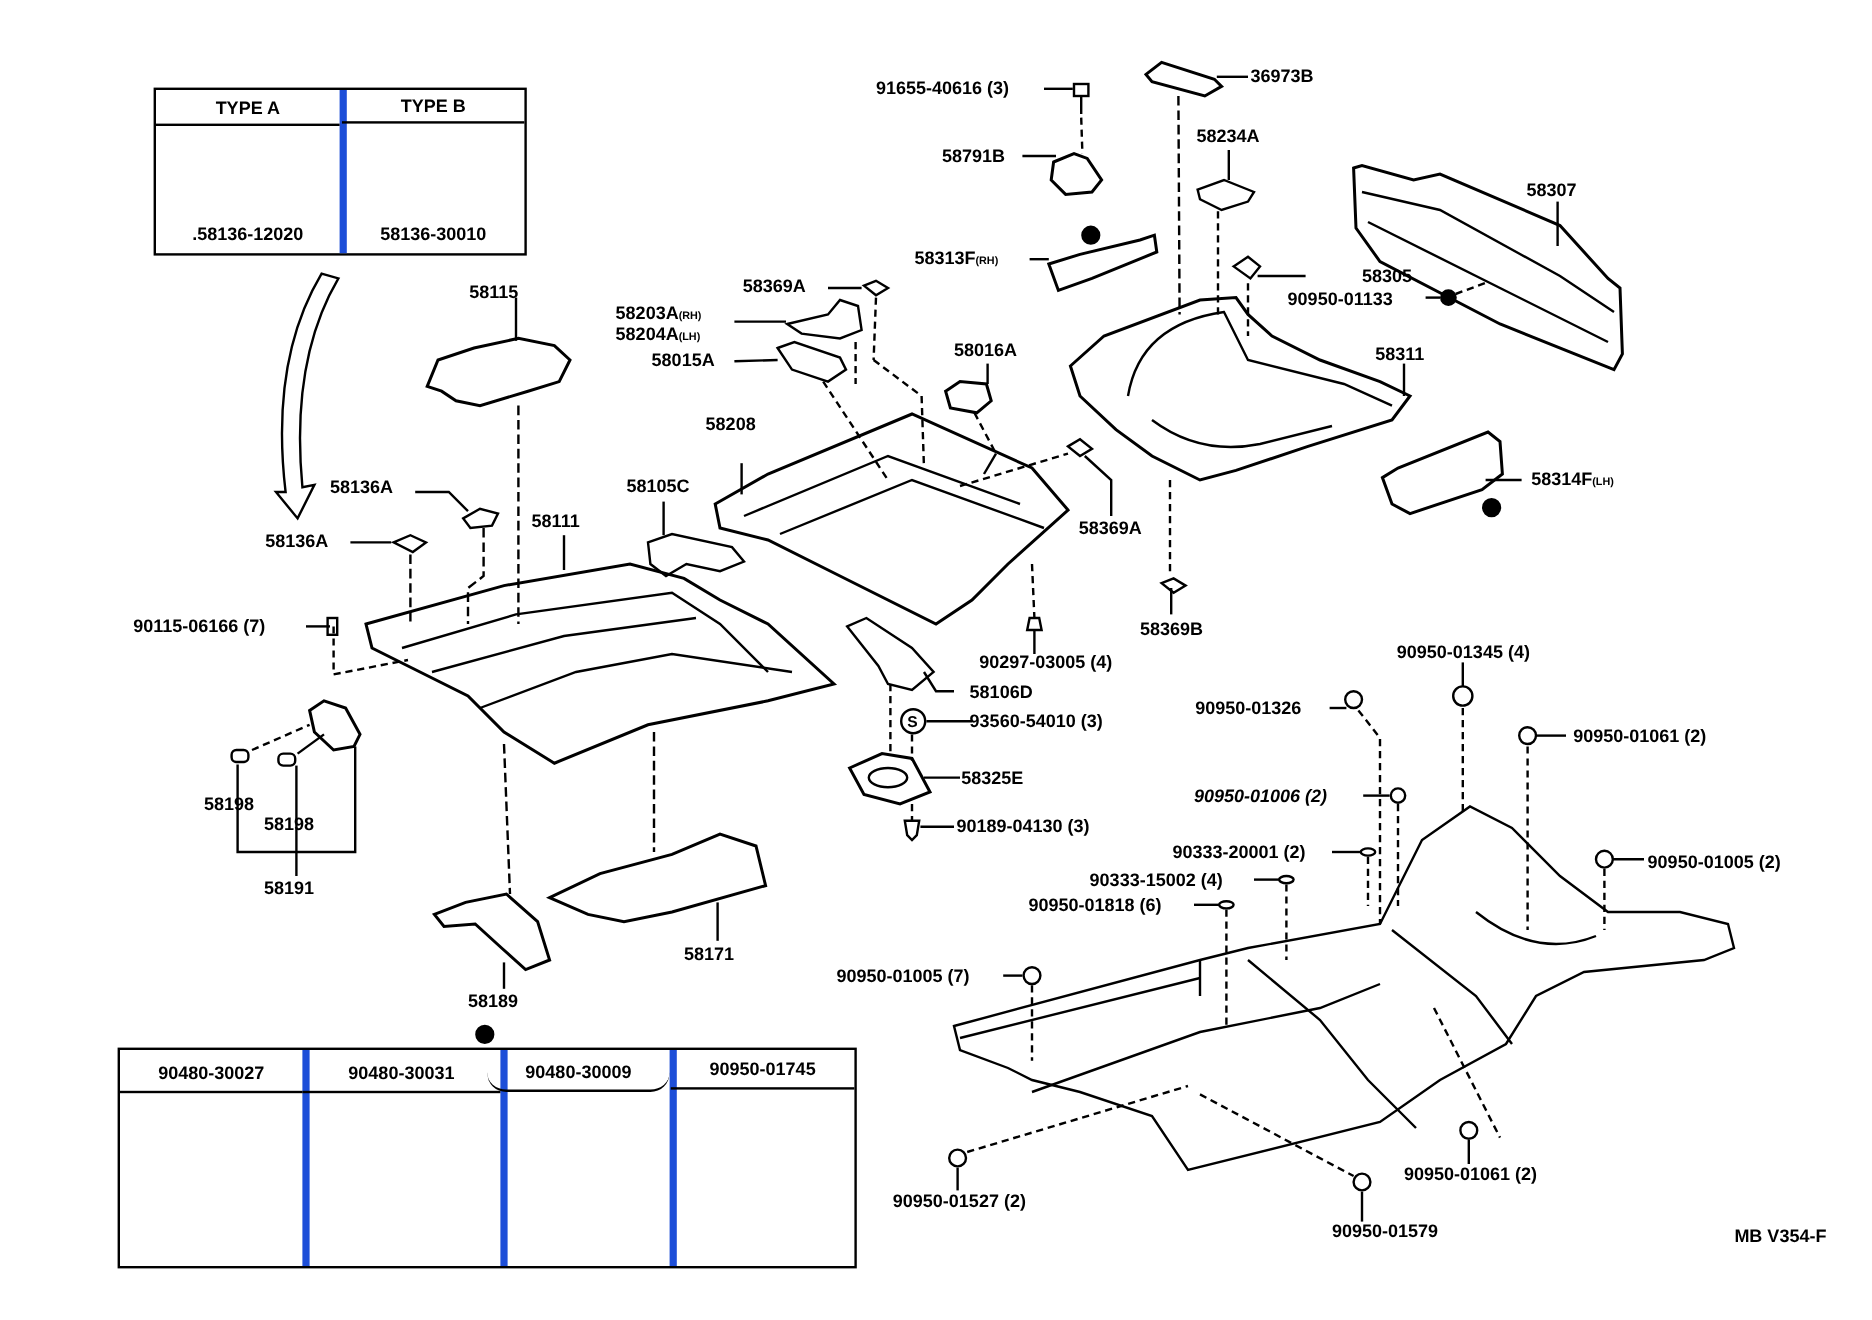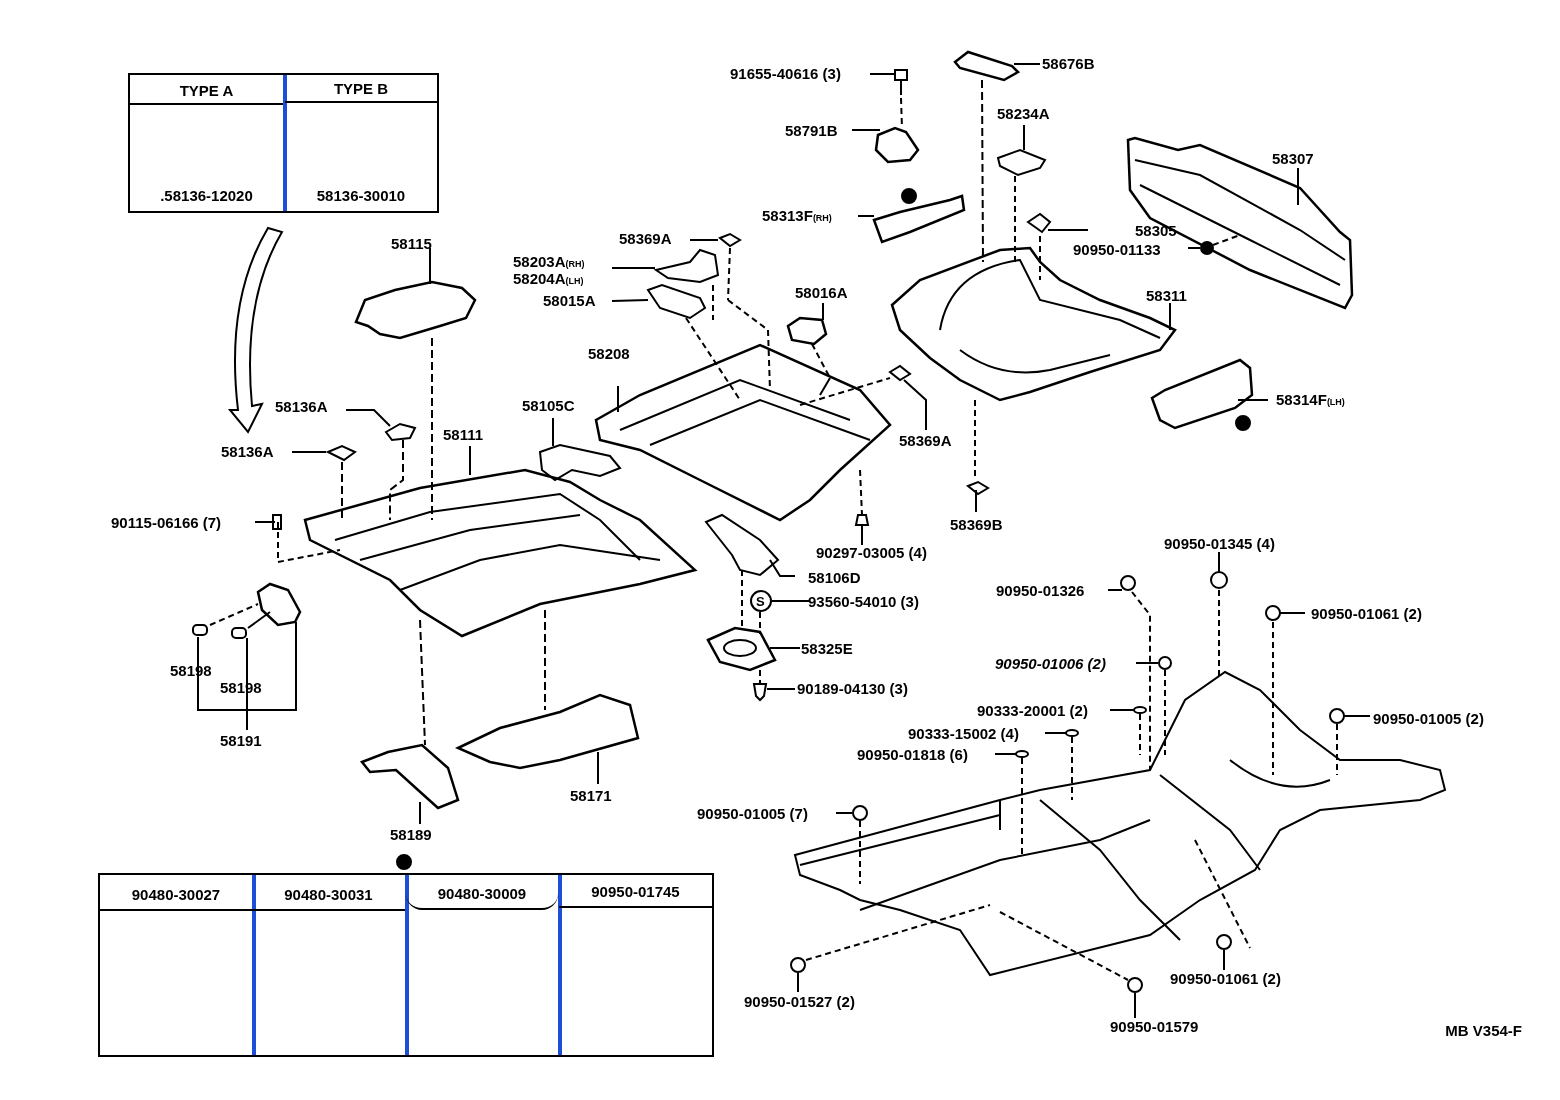--- a/index.html
+++ b/index.html
@@ -1,21 +1,21 @@
 <!DOCTYPE html>
 <html><head>
 <meta charset="utf-8">
 <style>
   html,body{margin:0;padding:0;background:#fff;}
   body{width:1560px;height:1100px;position:relative;overflow:hidden;font-family:"Liberation Sans",sans-serif;color:#000;}
   #art{position:absolute;left:0;top:0;width:1560px;height:1100px;}
   .lbl{position:absolute;font-family:"Liberation Sans",sans-serif;font-weight:bold;font-size:15px;white-space:nowrap;line-height:16px;color:#000;cursor:pointer;}
   .sfx{font-size:9px;font-weight:bold;}
   .tbl{position:absolute;border:2px solid #000;background:#fff;}
-  .tbl .col{position:absolute;top:0;bottom:0;border-right:4px solid #1d4ed8;}
+  .tbl .col{position:absolute;top:0;bottom:0;border-right:6px solid #1d4ed8;}
   .tbl .col:last-child{border-right:none;}
   .tbl .hd{position:absolute;left:0;right:0;top:0;border-bottom:2px solid #000;text-align:center;font-weight:bold;font-size:15px;}
   .tbl .pn{position:absolute;left:0;right:0;text-align:center;font-weight:bold;font-size:15px;}
   .code{position:absolute;right:38px;top:1022px;font-weight:bold;font-size:15px;}
 </style>
 </head>
 <body>
 
 <svg id="art" viewBox="0 0 1560 1100" xmlns="http://www.w3.org/2000/svg" fill="none" stroke="#000" stroke-width="2">
 
@@ -233,33 +233,33 @@
   <div class="col" style="left:155px;width:152px;">
     <div class="hd" style="height:26px;line-height:28px;">TYPE B</div>
     <div class="pn" style="top:112px;">58136-30010</div>
   </div>
 </div>
 
 <div class="tbl" style="left:98px;top:873px;width:612px;height:180px;">
   <div class="col" style="left:0;width:152px;">
     <div class="hd" style="height:34px;line-height:40px;">90480-30027</div>
   </div>
-  <div class="col" style="left:152px;width:153px;">
+  <div class="col" style="left:152px;width:153px;padding-left:12px;">
     <div class="hd" style="height:34px;line-height:40px;">90480-30031</div>
   </div>
   <div class="col" style="left:306px;width:152px;">
     <div class="hd" style="height:33px;line-height:38px;border-radius:16px;">90480-30009</div>
   </div>
   <div class="col" style="left:459px;width:153px;">
     <div class="hd" style="height:31px;line-height:34px;">90950-01745</div>
   </div>
 </div>
 
 <span class="lbl" style="left:730px;top:66px;">91655-40616 (3)</span>
-<span class="lbl" style="left:1042px;top:56px;">58676B</span>
+<span class="lbl" style="left:1042px;top:56px;">36973B</span>
 <span class="lbl" style="left:997px;top:106px;">58234A</span>
 <span class="lbl" style="left:785px;top:123px;">58791B</span>
 <span class="lbl" style="left:762px;top:208px;"><span>58313F</span><span class="sfx">(RH)</span></span>
 <span class="lbl" style="left:1272px;top:151px;">58307</span>
 <span class="lbl" style="left:1087px;top:223px;margin-left:48px;">58305</span>
 <span class="lbl" style="left:1073px;top:242px;">90950-01133</span>
 <span class="lbl" style="left:1146px;top:288px;">58311</span>
 <span class="lbl" style="left:1276px;top:392px;"><span>58314F</span><span class="sfx">(LH)</span></span>
 <span class="lbl" style="left:619px;top:231px;">58369A</span>
 <span class="lbl" style="left:513px;top:254px;"><span>58203A</span><span class="sfx">(RH)</span></span>

